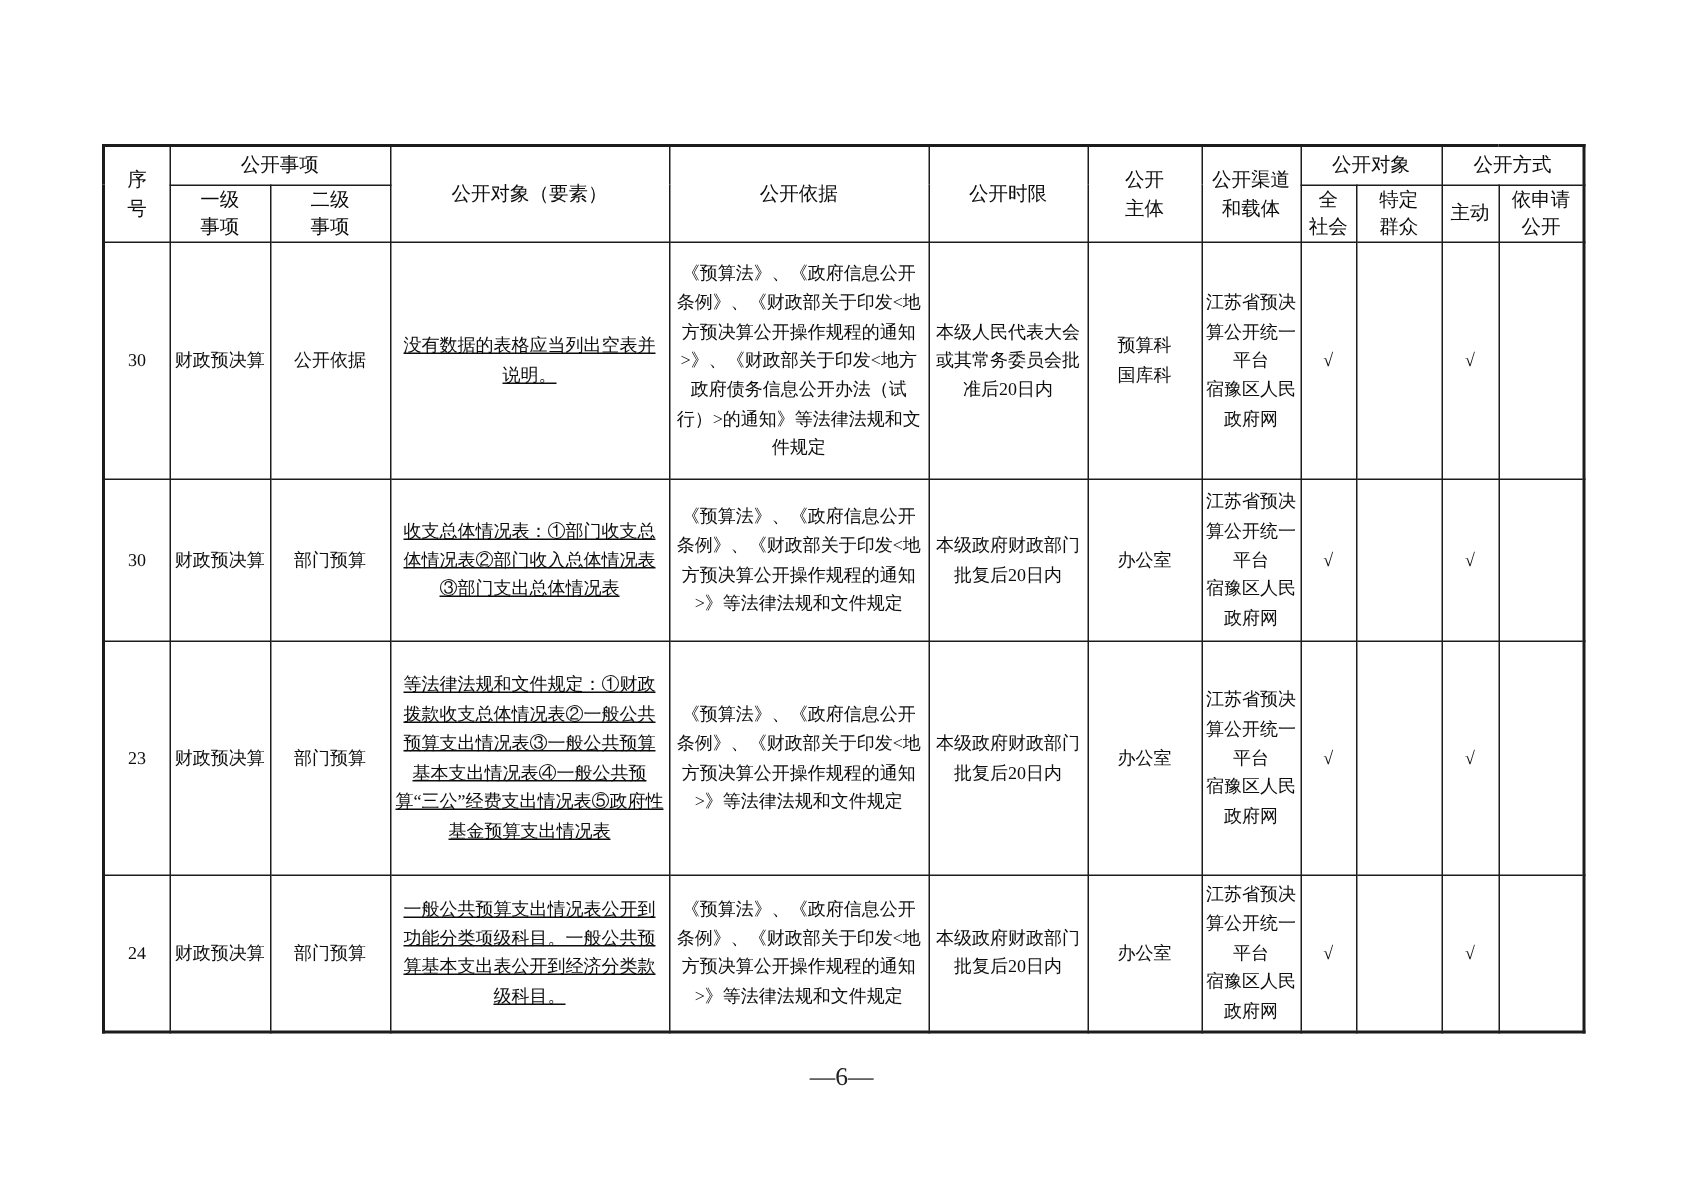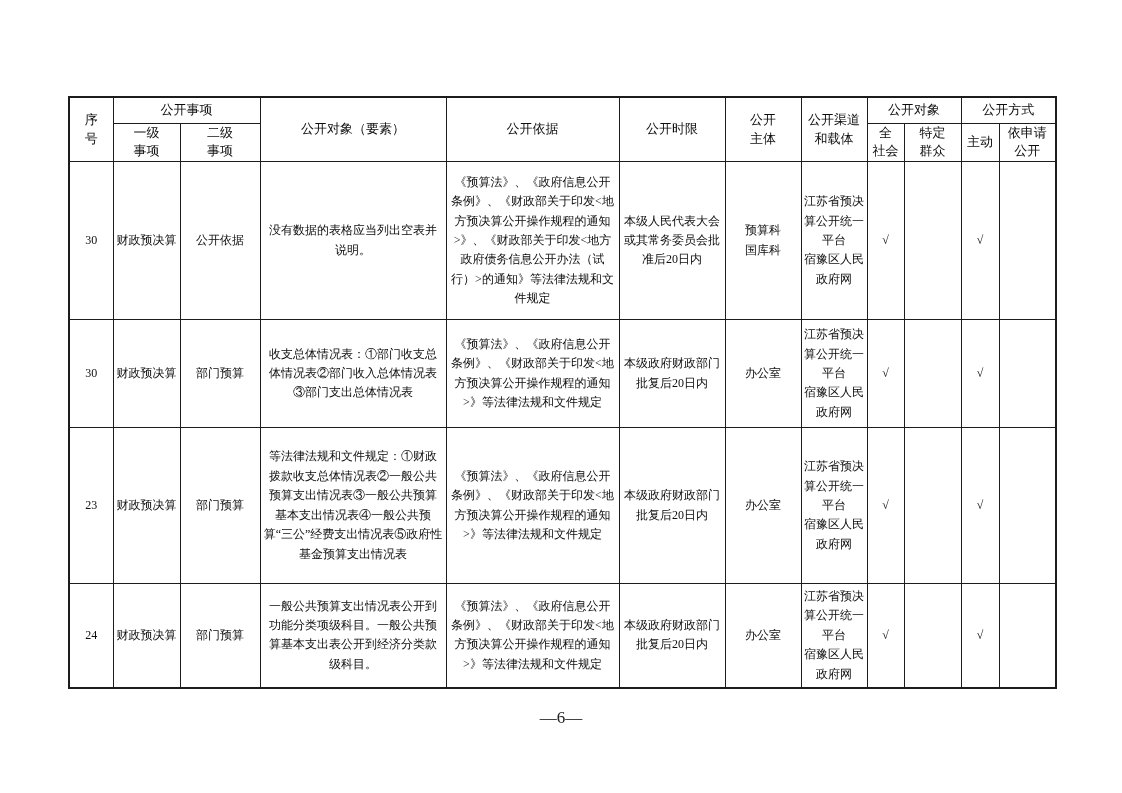--- a/index.html
+++ b/index.html
@@ -40,21 +40,21 @@
     color: #0d0d0d;
   }
   table.gov-table td {
     font-family: "Liberation Serif", serif;
     font-size: 12px;
     line-height: 1.62;
     color: #0d0d0d;
   }
   .prewrap { white-space: pre-line; }
   td.left { text-align: left; padding: 0 4px; }
-  td.content-cell { padding: 0 3px; text-align: left; }
+  td.content-cell { padding: 0 3px; text-align: left; text-decoration: underline; }
   tr.hrow1 { height: 26px; }
   tr.hrow2 { height: 38px; }
   tr.row-a { height: 158px; }
   tr.row-b { height: 108px; }
   tr.row-c { height: 156px; }
   tr.row-d { height: 104px; }
   .page-number {
     position: absolute;
     top: 708px;
     left: 0;

